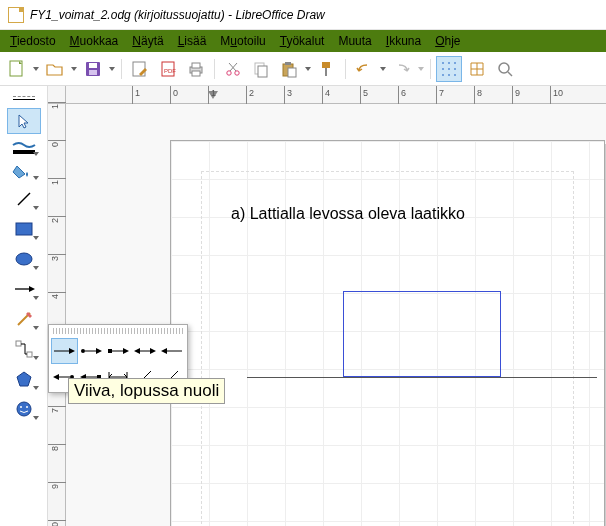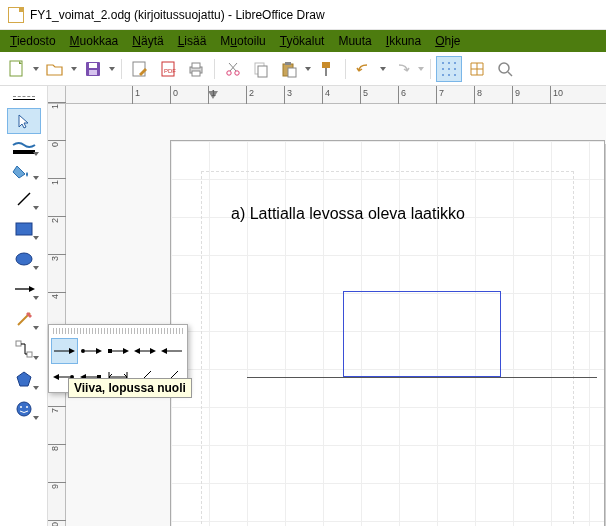--- a/index.html
+++ b/index.html
@@ -1,18 +1,18 @@
 <!DOCTYPE html>
 <html><head>
 <meta charset="utf-8">
 <style>
 * { margin: 0; padding: 0; box-sizing: border-box; font-family: "Segoe UI", Tahoma, sans-serif; }
 body { width: 606px; height: 526px; background: #fff; overflow: hidden; font-size: 12px; color: #000; position: relative; }
 
-.titlebar { height: 30px; background: #fff; display: flex; align-items: center; padding: 0 8px; border-bottom: 1px solid #e5e5e5; }
+.titlebar { height: 30px; background: #fff; display: flex; align-items: center; padding: 0 8px; border-bottom: 1px solid #e5e5e5; font-style: italic; }
 .titlebar .doc-icon { width: 16px; height: 16px; margin-right: 6px; background: #fff; border: 1px solid #d4a848; position: relative; }
 .titlebar .doc-icon::after { content: ""; position: absolute; right: -1px; top: -1px; width: 5px; height: 5px; background: #d4a848; }
 .titlebar .title-text { font-size: 12px; color: #000; }
 
 .menubar { height: 22px; background: #4d7c0f; display: flex; align-items: center; padding: 0 4px; gap: 2px; }
 .menubar .menu-item { padding: 2px 6px; cursor: default; }
 .menubar .menu-item u { text-decoration: underline; }
 
 .toolbar { height: 34px; background: #fff; display: flex; align-items: center; padding: 0 4px; gap: 2px; border-bottom: 1px solid #ddd; }
 .tb-btn { width: 26px; height: 26px; display: flex; align-items: center; justify-content: center; border: 1px solid transparent; }
@@ -54,21 +54,21 @@
 .heading-txt { position: absolute; top: 64px; left: 60px; font-size: 16px; color: #000; white-space: nowrap; }
 .box-shape { position: absolute; top: 150px; left: 172px; width: 158px; height: 86px; border: 1px solid #3a4fd6; background: transparent; }
 .floor-line { position: absolute; top: 236px; left: 76px; width: 350px; height: 0; border-top: 1.5px solid #555; }
 
 .flyout { position: absolute; top: 324px; left: 48px; width: 140px; background: #fff; border: 1px solid #aaa; box-shadow: 2px 2px 5px rgba(0,0,0,.25); z-index: 50; }
 .flyout-grip { height: 6px; background: repeating-linear-gradient(90deg, #bbb 0 1px, transparent 1px 3px); margin: 3px 4px 2px; }
 .flyout-grid { display: grid; grid-template-columns: repeat(5, 1fr); gap: 0; padding: 2px; }
 .fly-cell { height: 26px; display: flex; align-items: center; justify-content: center; border: 1px solid transparent; }
 .fly-cell.sel { background: #cde6f7; border: 1px solid #7ab6e8; }
 
-.tooltip { position: absolute; top: 378px; left: 68px; background: #ffffe1; border: 1px solid #999; padding: 2px 5px; font-size: 12px; z-index: 60; white-space: nowrap; font-weight: bold; }
+.tooltip { position: absolute; top: 378px; left: 68px; background: #ffffe1; border: 1px solid #999; padding: 2px 5px; font-size: 17px; z-index: 60; white-space: nowrap; }
 
 svg { display: block; }
 </style>
 </head>
 <body>
 
 <div class="titlebar">
   <div class="doc-icon"></div>
   <div class="title-text">FY1_voimat_2.odg (kirjoitussuojattu) - LibreOffice Draw</div>
 </div>

